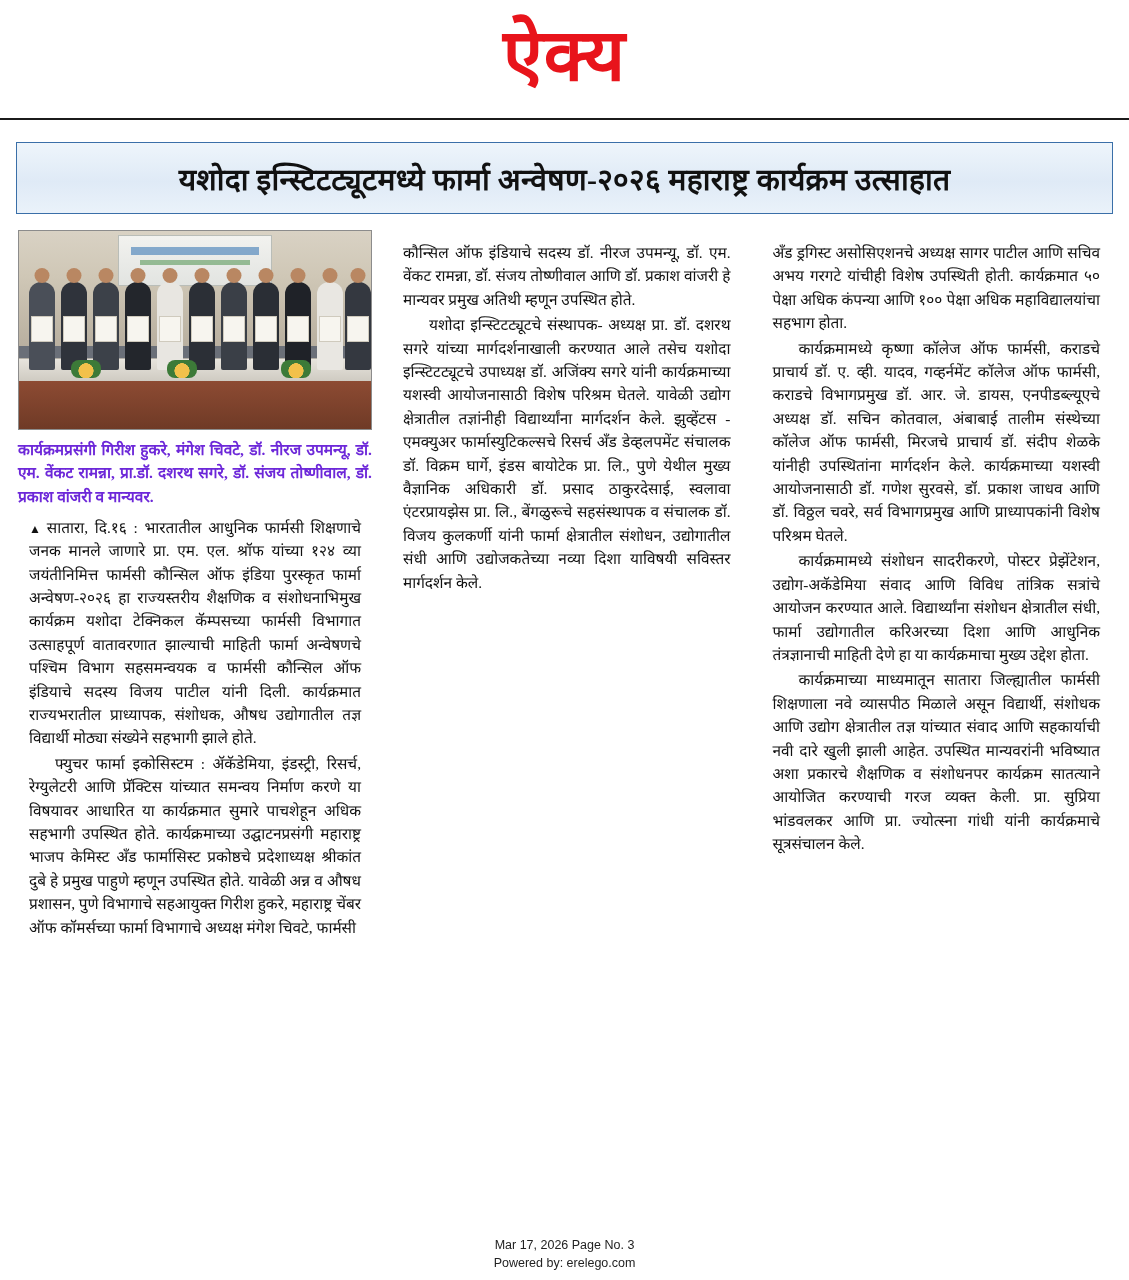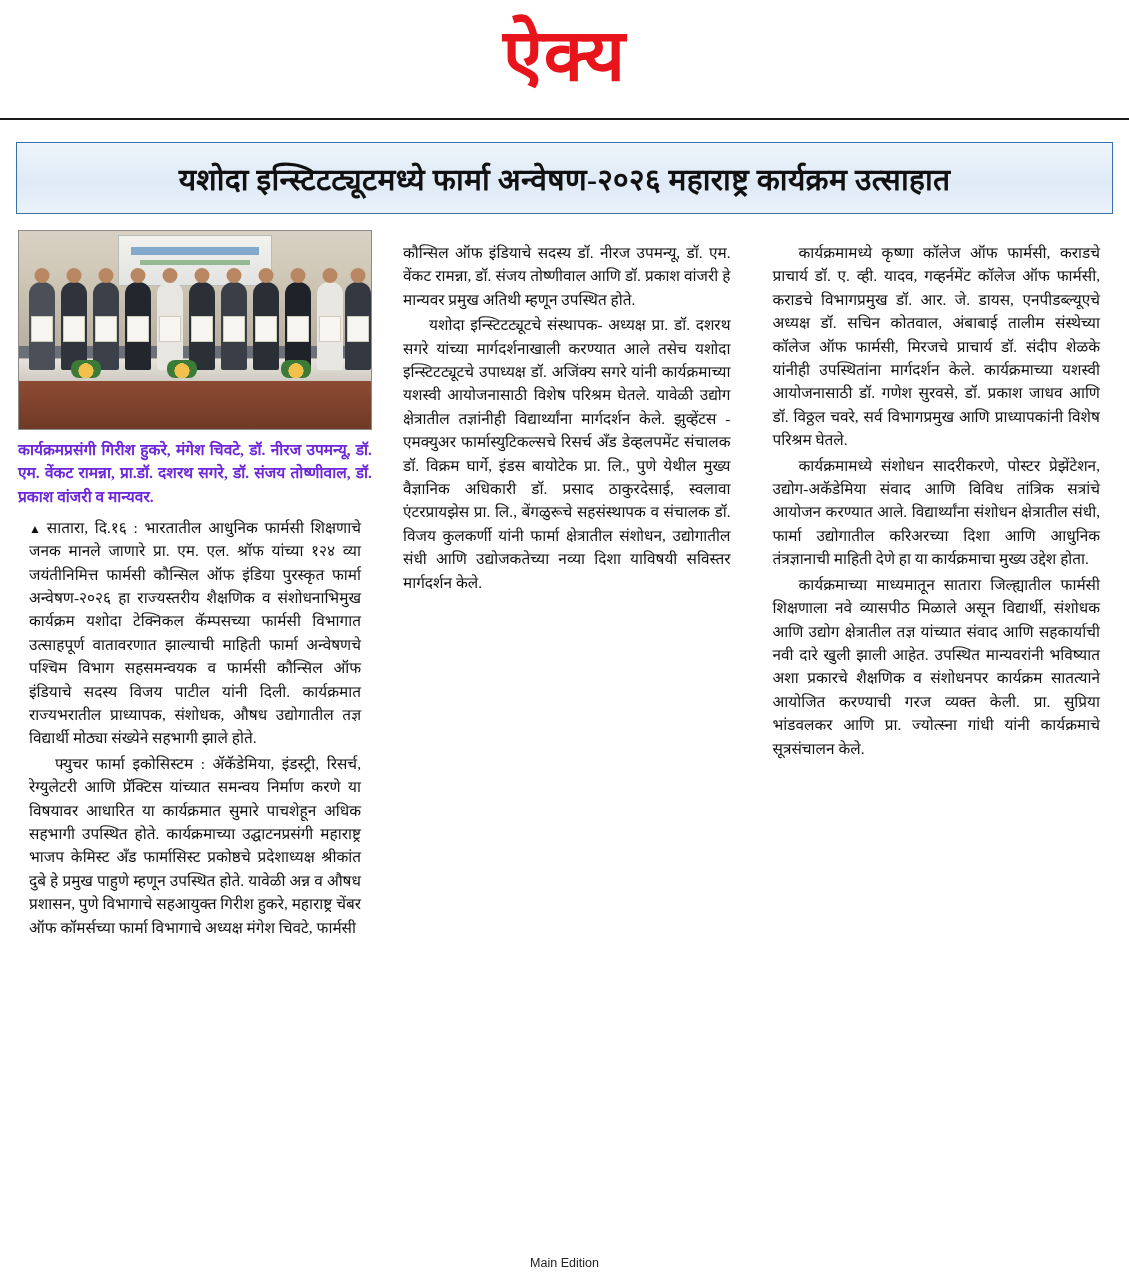--- a/index.html
+++ b/index.html
@@ -253,25 +253,27 @@
 
     <div class="col col-mid">
       <div class="body-text">
         <p>कौन्सिल ऑफ इंडियाचे सदस्य डॉ. नीरज उपमन्यू, डॉ. एम. वेंकट रामन्ना, डॉ. संजय तोष्णीवाल आणि डॉ. प्रकाश वांजरी हे मान्यवर प्रमुख अतिथी म्हणून उपस्थित होते.</p>
         <p class="indent">यशोदा इन्स्टिटट्यूटचे संस्थापक- अध्यक्ष प्रा. डॉ. दशरथ सगरे यांच्या मार्गदर्शनाखाली करण्यात आले तसेच यशोदा इन्स्टिटट्यूटचे उपाध्यक्ष डॉ. अजिंक्य सगरे यांनी कार्यक्रमाच्या यशस्वी आयोजनासाठी विशेष परिश्रम घेतले. यावेळी उद्योग क्षेत्रातील तज्ञांनीही विद्यार्थ्यांना मार्गदर्शन केले. झुव्हेंटस - एमक्युअर फार्मास्युटिकल्सचे रिसर्च अँड डेव्हलपमेंट संचालक डॉ. विक्रम घार्गे, इंडस बायोटेक प्रा. लि., पुणे येथील मुख्य वैज्ञानिक अधिकारी डॉ. प्रसाद ठाकुरदेसाई, स्वलावा एंटरप्रायझेस प्रा. लि., बेंगळुरूचे सहसंस्थापक व संचालक डॉ. विजय कुलकर्णी यांनी फार्मा क्षेत्रातील संशोधन, उद्योगातील संधी आणि उद्योजकतेच्या नव्या दिशा याविषयी सविस्तर मार्गदर्शन केले.</p>
       </div>
     </div>
 
     <div class="col col-right">
       <div class="body-text">
+        <p>अँड ड्रगिस्ट असोसिएशनचे अध्यक्ष सागर पाटील आणि सचिव अभय गरगटे यांचीही विशेष उपस्थिती होती. कार्यक्रमात ५० पेक्षा अधिक कंपन्या आणि १०० पेक्षा अधिक महाविद्यालयांचा सहभाग होता.</p>
         <p class="indent">कार्यक्रमामध्ये कृष्णा कॉलेज ऑफ फार्मसी, कराडचे प्राचार्य डॉ. ए. व्ही. यादव, गव्हर्नमेंट कॉलेज ऑफ फार्मसी, कराडचे विभागप्रमुख डॉ. आर. जे. डायस, एनपीडब्ल्यूएचे अध्यक्ष डॉ. सचिन कोतवाल, अंबाबाई तालीम संस्थेच्या कॉलेज ऑफ फार्मसी, मिरजचे प्राचार्य डॉ. संदीप शेळके यांनीही उपस्थितांना मार्गदर्शन केले. कार्यक्रमाच्या यशस्वी आयोजनासाठी डॉ. गणेश सुरवसे, डॉ. प्रकाश जाधव आणि डॉ. विठ्ठल चवरे, सर्व विभागप्रमुख आणि प्राध्यापकांनी विशेष परिश्रम घेतले.</p>
         <p class="indent">कार्यक्रमामध्ये संशोधन सादरीकरणे, पोस्टर प्रेझेंटेशन, उद्योग-अकॅडेमिया संवाद आणि विविध तांत्रिक सत्रांचे आयोजन करण्यात आले. विद्यार्थ्यांना संशोधन क्षेत्रातील संधी, फार्मा उद्योगातील करिअरच्या दिशा आणि आधुनिक तंत्रज्ञानाची माहिती देणे हा या कार्यक्रमाचा मुख्य उद्देश होता.</p>
         <p class="indent">कार्यक्रमाच्या माध्यमातून सातारा जिल्ह्यातील फार्मसी शिक्षणाला नवे व्यासपीठ मिळाले असून विद्यार्थी, संशोधक आणि उद्योग क्षेत्रातील तज्ञ यांच्यात संवाद आणि सहकार्याची नवी दारे खुली झाली आहेत. उपस्थित मान्यवरांनी भविष्यात अशा प्रकारचे शैक्षणिक व संशोधनपर कार्यक्रम सातत्याने आयोजित करण्याची गरज व्यक्त केली. प्रा. सुप्रिया भांडवलकर आणि प्रा. ज्योत्स्ना गांधी यांनी कार्यक्रमाचे सूत्रसंचालन केले.</p>
       </div>
     </div>
 
   </div>
 
   <div class="footer">
-    <span class="line">Main Edition</span>
+    <span class="line">Mar 17, 2026 Page No. 3</span>
+    <span class="line">Powered by: erelego.com</span>
   </div>
 
 </div>
 
 </body></html>

